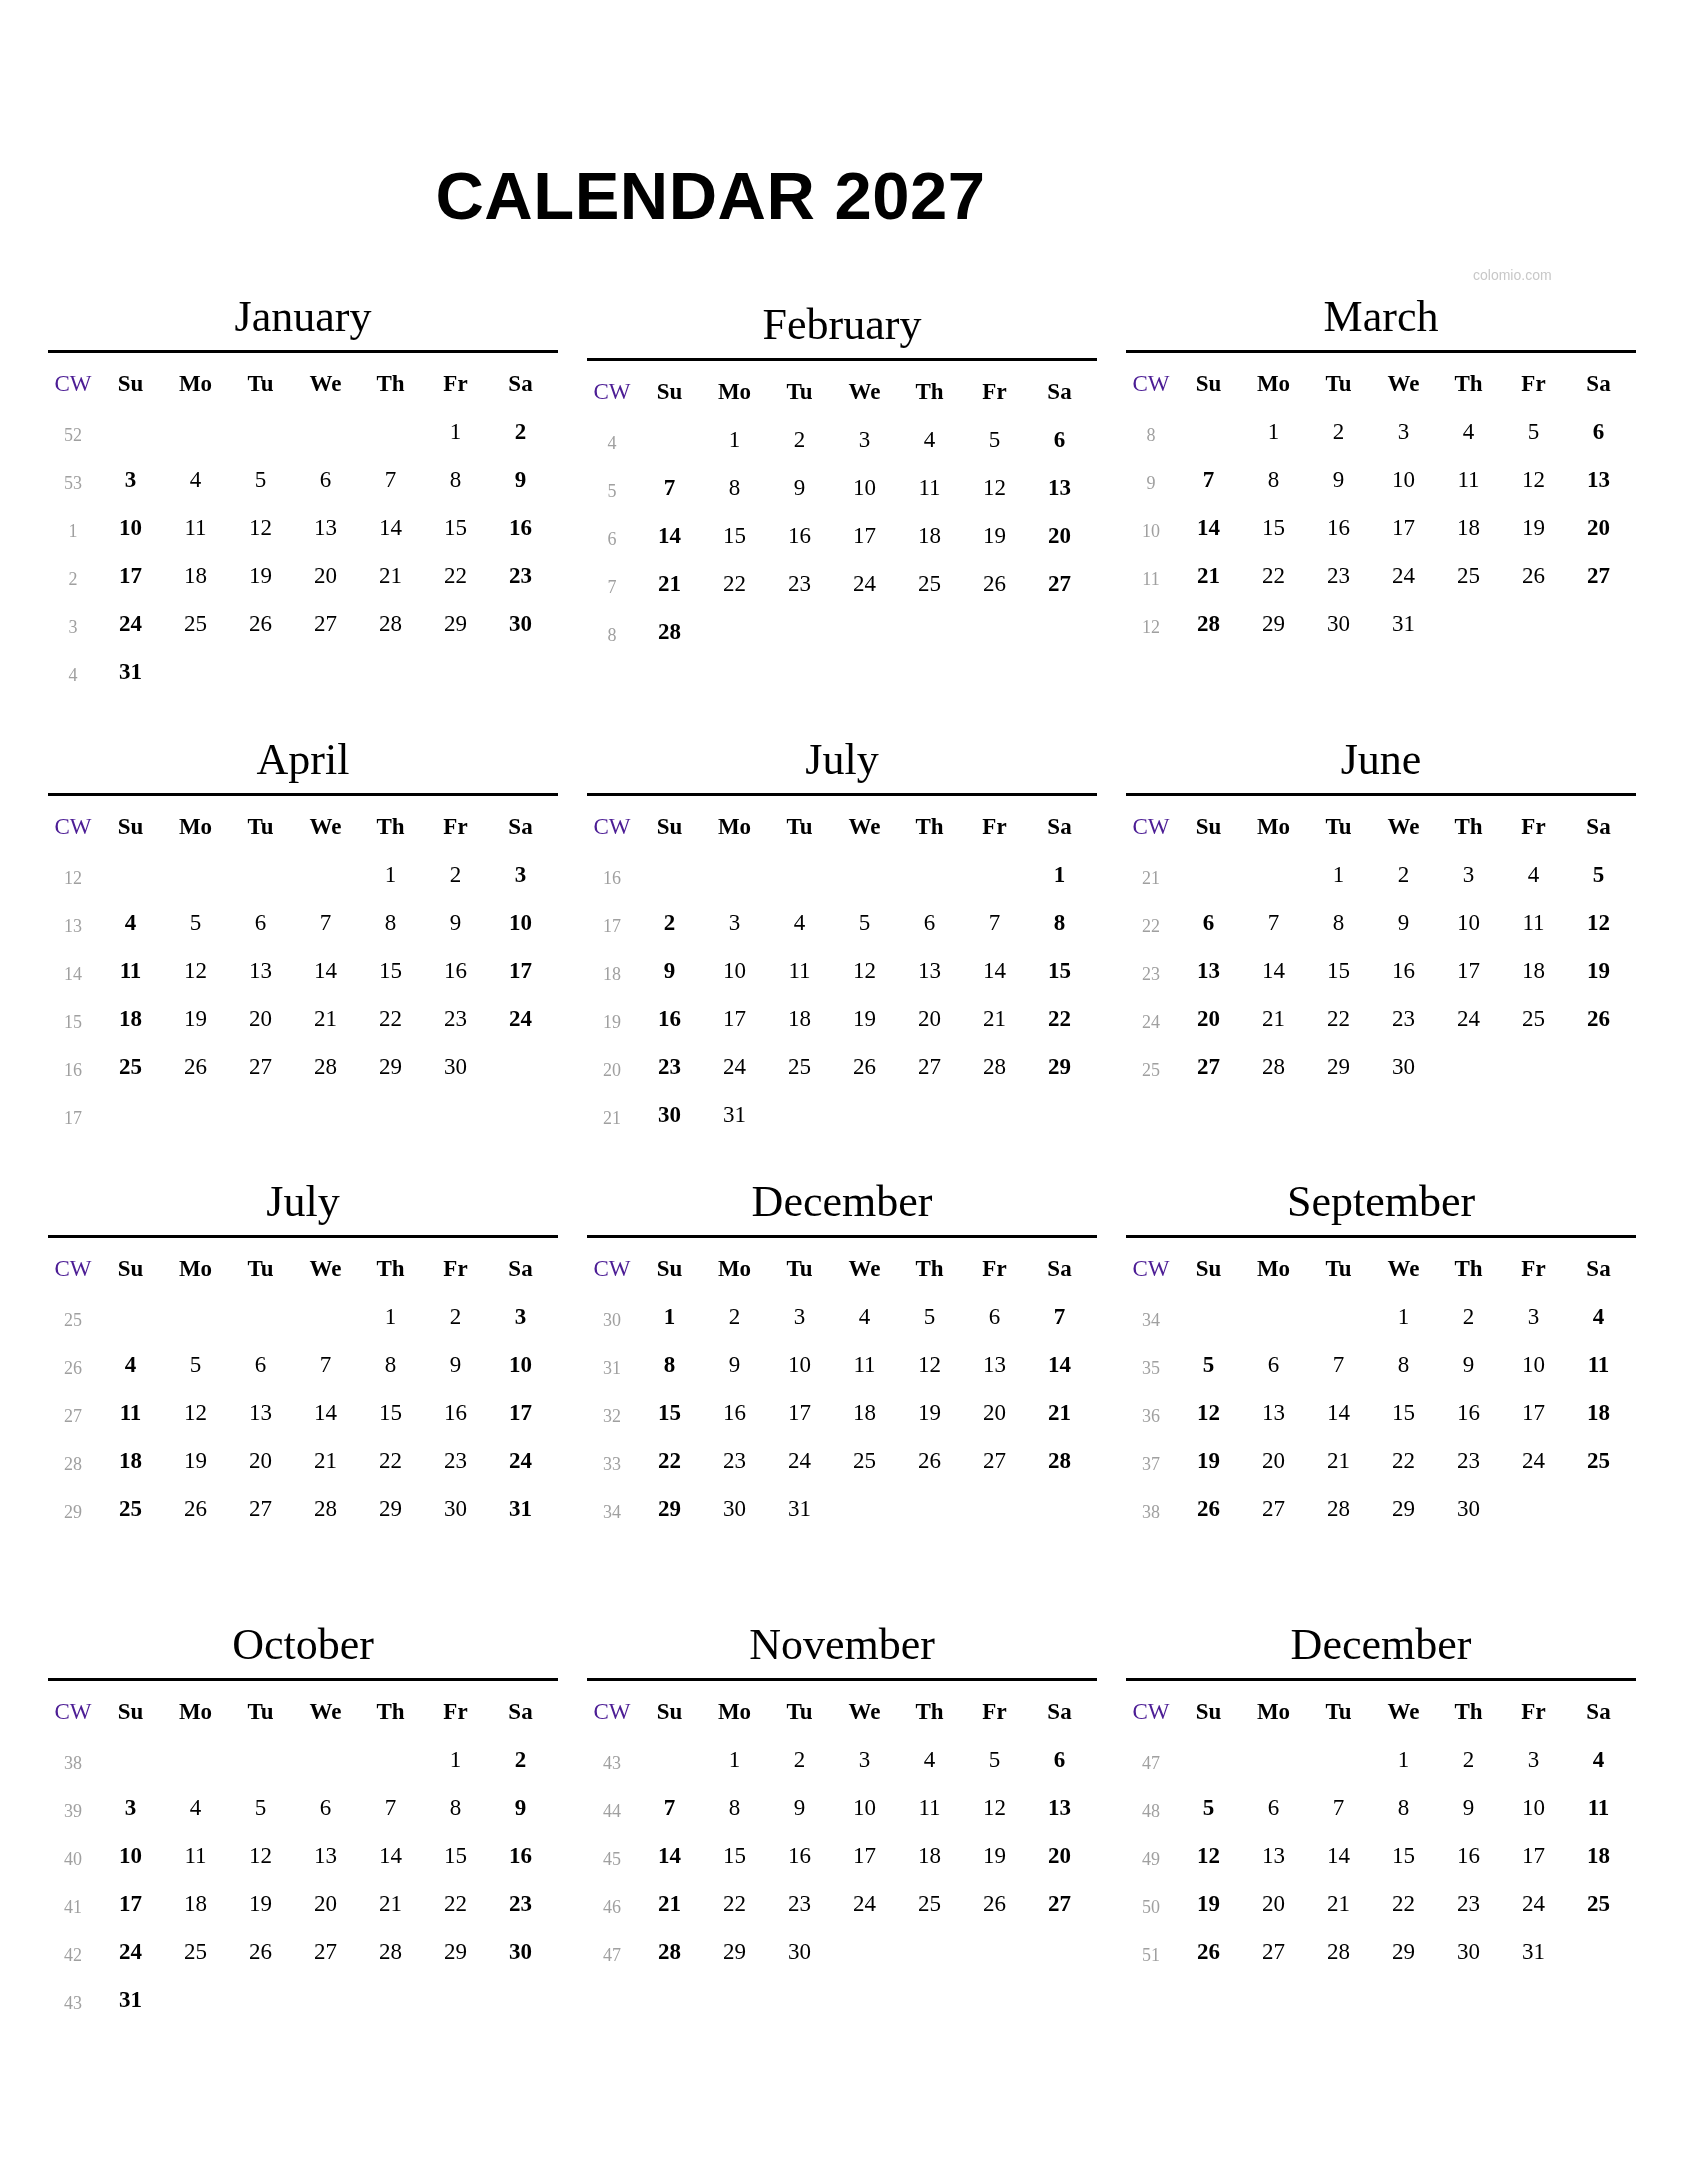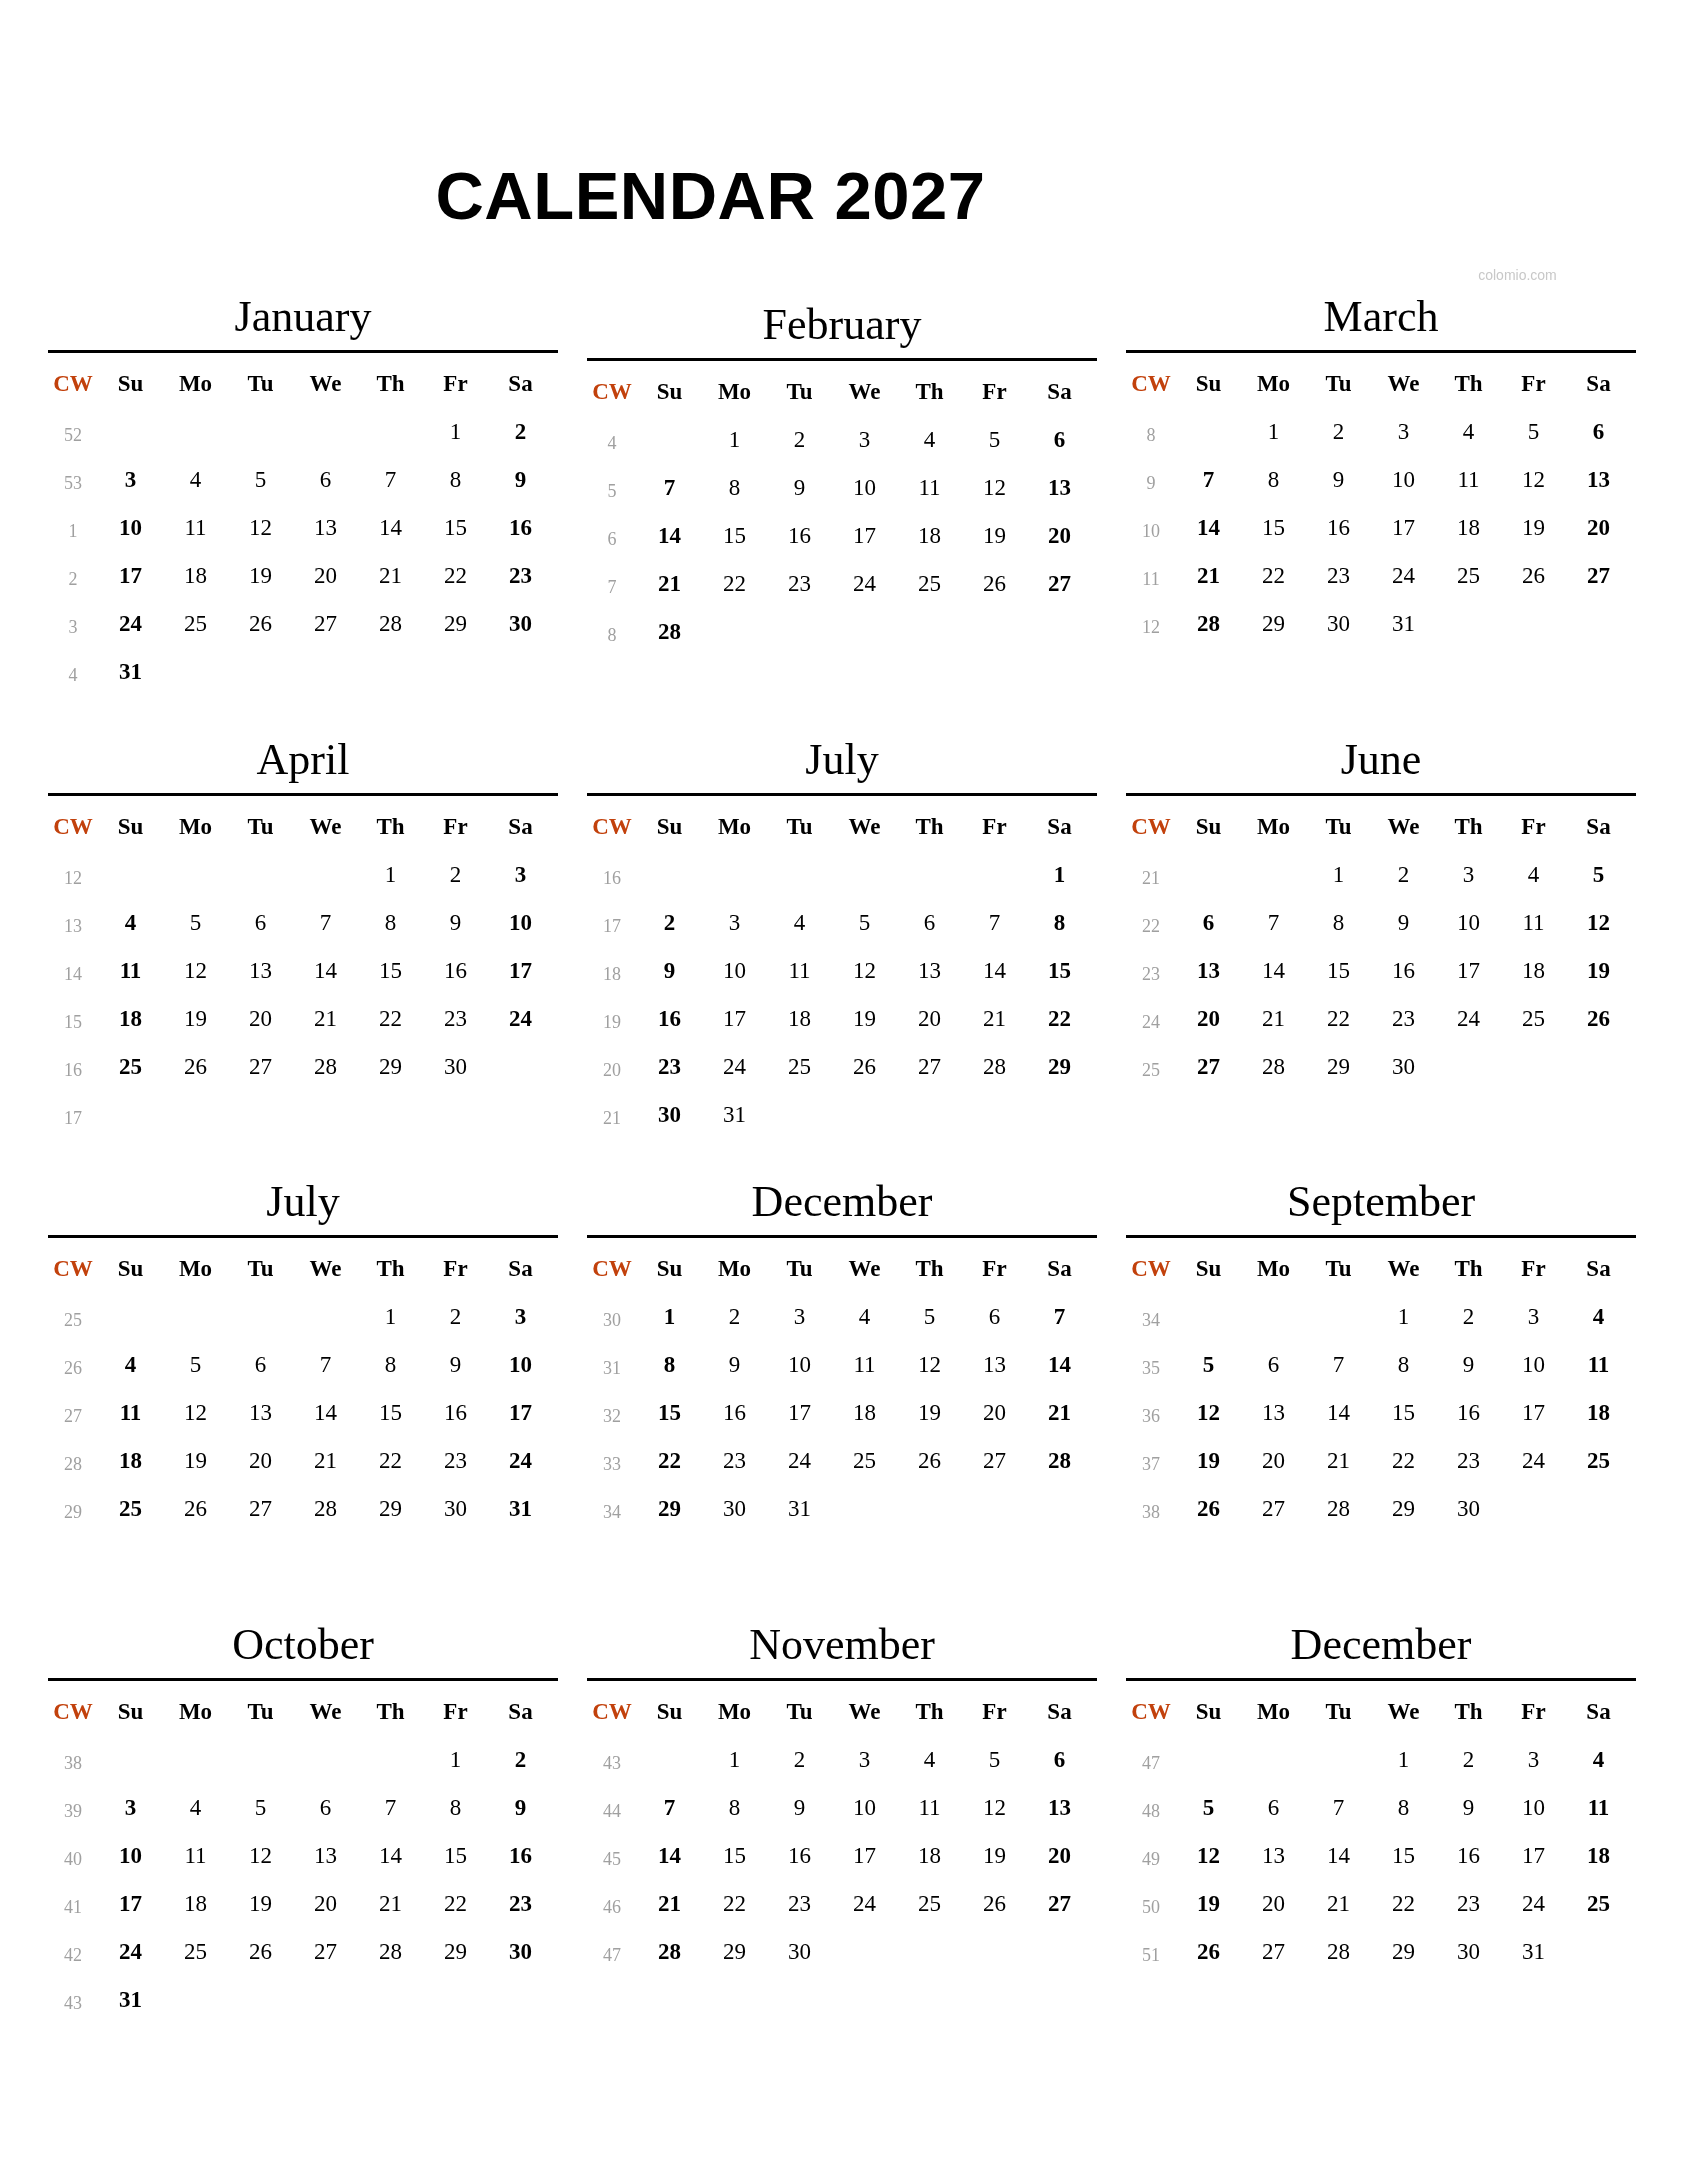--- a/index.html
+++ b/index.html
@@ -3,21 +3,21 @@
 <meta charset="utf-8">
 <style>
   html, body { margin:0; padding:0; background:#ffffff; }
   body { width:1683px; height:2178px; position:relative; overflow:hidden; }
   .title {
     position:absolute; left:0; width:1421px; top:156px; text-align:center;
     font-family:"Liberation Sans", sans-serif; font-weight:bold; font-size:67px;
     color:#000; line-height:79px; letter-spacing:0.5px;
   }
   .watermark {
-    position:absolute; left:1473px; top:267px; width:89px; text-align:center;
+    position:absolute; left:1473px; top:267px; width:89px; text-align:left;
     font-family:"Liberation Sans", sans-serif; font-size:14px; color:#c8c8c8;
   }
   .month {
     position:absolute; width:510px; height:416px;
   }
   .month-name {
     position:absolute; left:0; width:510px; top:0; height:55px; line-height:55px;
     text-align:center; font-family:"Liberation Serif", serif; font-weight:normal;
     font-size:44px; color:#000;
   }
@@ -28,21 +28,21 @@
     position:absolute; left:0; top:71px; width:510px;
   }
   .row { display:flex; height:48px; align-items:center; }
   .row.head { height:48px; }
   .cell {
     width:65px; text-align:center; font-family:"Liberation Serif", serif;
     font-size:23px; color:#000; line-height:48px;
   }
   .cell.cw { width:50px; text-align:center; color:#a0a0a0; font-size:18px; padding-top:6px; line-height:42px; }
   .head .cell { font-weight:bold; font-size:23px; }
-  .head .cell.cw { font-weight:bold; font-size:23px; padding-top:0; line-height:48px; color:#c2410c; }
+  .head .cell.cw { font-weight:normal; font-size:23px; padding-top:0; line-height:48px; color:#4c1d95; }
   .cell.we { font-weight:bold; }
 </style>
 </head>
 <body>
 
 <div class="title">CALENDAR 2027</div>
 <div class="watermark">colomio.com</div>
 
 <div id="months">
     <div class="month" style="left: 48px; top: 289px;">

